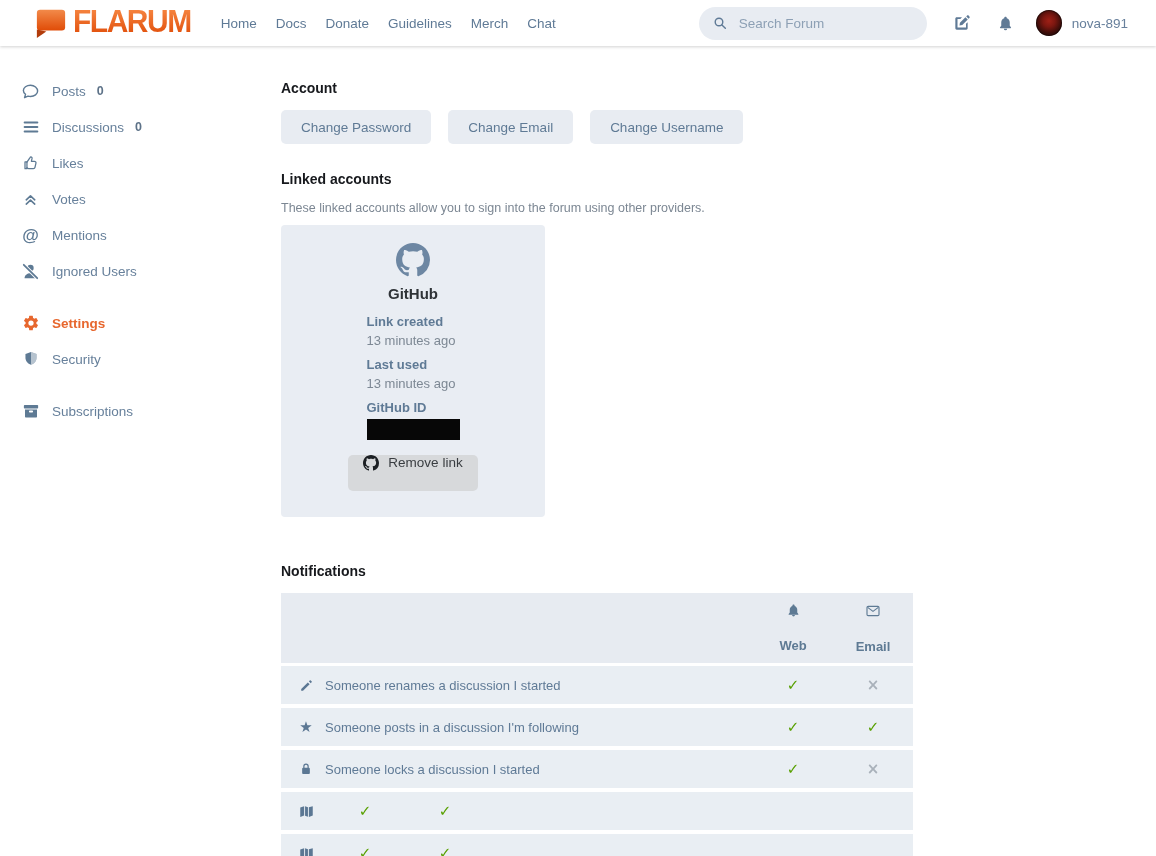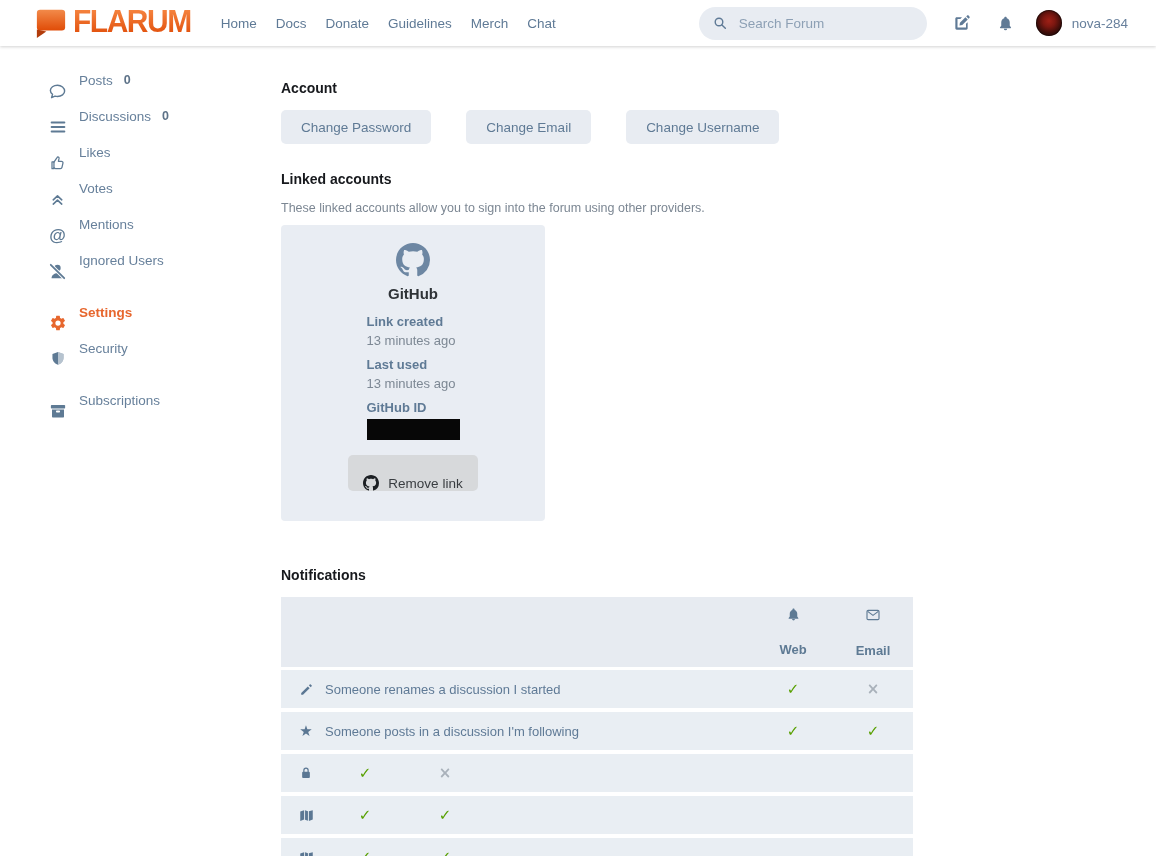--- a/index.html
+++ b/index.html
@@ -37,53 +37,53 @@
   .avatar{
     width:26px;height:26px;border-radius:50%;margin-left:22px;cursor:pointer;flex-shrink:0;
     background:radial-gradient(circle at 50% 42%,#9e2016 0%,#7c1710 30%,#3a0d09 62%,#17090a 100%);
     box-shadow:inset 0 0 0 1px rgba(0,0,0,.4);
   }
   .username{margin-left:10px;font-size:13.5px;color:#68809c;cursor:pointer;}
   
   .page{display:flex;}
   .sidebar{width:281px;flex-shrink:0;padding-top:27px;}
   .side-item{
-    height:36px;display:flex;padding-left:47px;
+    height:36px;display:flex;align-items:center;padding-left:20px;
     font-size:13.5px;color:#67809b;cursor:pointer;
   }
   .side-item .icn{width:21px;margin-right:11px;display:flex;justify-content:center;align-items:center;color:#5e7a94;}
   .side-item .cnt{margin-left:11px;font-weight:700;font-size:12.5px;color:#5d7288;}
   .side-item.active{color:#e7672e;font-weight:700;}
   .side-item.active .icn{color:#e7672e;}
   .side-gap{height:16px;}
   .at-glyph{font-size:17px;font-weight:600;line-height:1;}
   .star-glyph{font-family:"DejaVu Sans",sans-serif;font-size:15px;line-height:1;}
   
   .main{width:640px;padding-top:34px;}
   .sec-title{font-size:14px;font-weight:700;color:#17191d;margin:0 0 14px;}
-  .btn-row{display:flex;gap:35px;margin-bottom:27px;}
+  .btn-row{display:flex;gap:17px;margin-bottom:27px;}
   .btn{
     height:34px;padding:0 20px;background:#e8ecf2;border:none;border-radius:5px;
     color:#5f7a95;font-size:13.5px;font-family:inherit;cursor:pointer;
   }
   .linked-desc{font-size:12.5px;color:#7c8793;margin:0 0 10px;}
   
   .card{
     width:264px;background:#e9edf3;border-radius:4px;text-align:center;
     padding:18px 0 26px;margin-bottom:46px;
   }
   .gh-big{color:#6d87a3;}
   .card h3{font-size:15px;font-weight:700;color:#2f3337;margin:4px 0 12px;}
   .card .info{display:inline-block;text-align:left;}
   .entry{margin-bottom:9px;}
   .entry .lab{font-size:13px;font-weight:700;color:#5f7a95;margin-bottom:4px;}
   .entry .val{font-size:13px;color:#7d8894;}
   .redacted{width:93px;height:21px;background:#070707;margin-top:4px;}
   .remove-btn{
-    margin-top:15px;display:inline-flex;align-items:flex-end;gap:9px;height:36px;padding:0 15px;
+    margin-top:15px;display:inline-flex;align-items:flex-start;gap:9px;height:36px;padding:0 15px;
     background:#d7d9db;border:none;border-radius:5px;
     font-size:13.5px;color:#393d41;font-family:inherit;cursor:pointer;
   }
   .remove-btn .gh-small{color:#1b1f23;display:flex;}
   
   .ntable{width:632px;}
   .thead{display:flex;align-items:center;background:#e7ebf1;height:70px;margin-bottom:3px;}
   .thead .sp{flex:1;}
   .colhead{width:80px;display:flex;flex-direction:column;align-items:center;gap:20px;color:#5e7a94;}
   .colhead .cl{font-size:13px;font-weight:700;}
@@ -136,21 +136,21 @@
       <path d="M19.9 3.1l1 1c.5.5.5 1.3 0 1.8l-1 1-2.8-2.8 1-1c.5-.5 1.3-.5 1.8 0zM9.5 11.7l6.6-6.6 2.8 2.8-6.6 6.6-3.3.5.5-3.3z"></path>
       <path d="M5.6 5.2H12l-2 2H6.6v10.2H16.8V13l2-2v7.4c0 .9-.7 1.6-1.6 1.6H5.6c-.9 0-1.6-.7-1.6-1.6V6.8c0-.9.7-1.6 1.6-1.6z"></path>
     </svg>
   </span>
   <span class="hicon">
     <svg width="17" height="17" viewBox="0 0 24 24" fill="currentColor">
       <path d="M12 2.3c-1 0-1.8.8-1.8 1.8v.5C7.7 5.4 6 7.8 6 10.6v4.6l-1.7 2.2c-.4.5 0 1.2.6 1.2h14.2c.6 0 1-.7.6-1.2L18 15.2v-4.6c0-2.8-1.7-5.2-4.2-6v-.5c0-1-.8-1.8-1.8-1.8zM9.7 19.3a2.3 2.3 0 004.6 0z"></path>
     </svg>
   </span>
   <span class="avatar"></span>
-  <span class="username">nova-284</span>
+  <span class="username">nova-891</span>
 </div>
 
 <div class="page">
 
   <div class="sidebar">
     <div class="side-item">
       <span class="icn">
         <svg width="19" height="19" viewBox="0 0 24 24">
           <path d="M12 4c-5 0-9 3-9 6.8 0 1.9 1 3.6 2.7 4.8L4.5 19.8l4.3-1.9c1 .2 2.1.4 3.2.4 5 0 9-3 9-6.9S17 4 12 4z" fill="none" stroke="currentColor" stroke-width="1.8" stroke-linejoin="round"></path>
         </svg>
@@ -318,20 +318,21 @@
         <span class="cell" data-state="on">✓</span>
         <span class="cell" data-state="on">✓</span>
       </div>
 
       <div class="nrow">
         <span class="ric">
           <svg width="14" height="14" viewBox="0 0 24 24" fill="currentColor">
             <path d="M12 2.5A4.7 4.7 0 007.3 7.2V10H7a1.6 1.6 0 00-1.6 1.6v7.3A1.6 1.6 0 007 20.5h10a1.6 1.6 0 001.6-1.6v-7.3A1.6 1.6 0 0017 10h-.3V7.2A4.7 4.7 0 0012 2.5zm-2.6 4.7a2.6 2.6 0 015.2 0V10H9.4z"></path>
           </svg>
         </span>
+        <span class="rlabel">Someone locks a discussion I started</span>
         <span class="cell" data-state="on">✓</span>
         <span class="cell" data-state="off">×</span>
       </div>
 
       <div class="nrow">
         <span class="ric">
           <svg width="15" height="15" viewBox="0 0 24 24" fill="currentColor">
             <path d="M2 5.6L8.2 3.4v15L2 20.6zM9.7 3.4l4.6 1.8v15.2l-4.6-1.8zM15.8 5.2L22 3.4v15l-6.2 2.2z"></path>
           </svg>
         </span>

